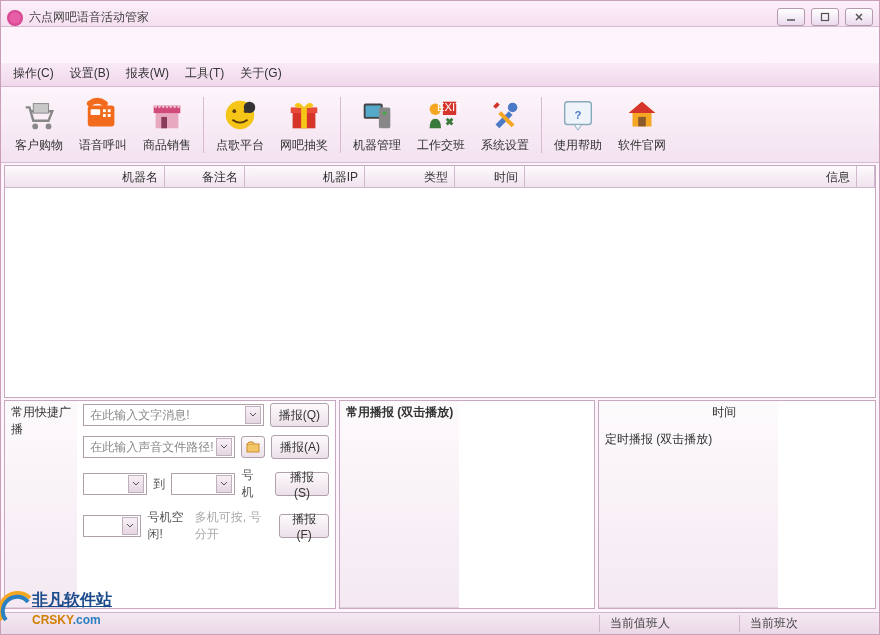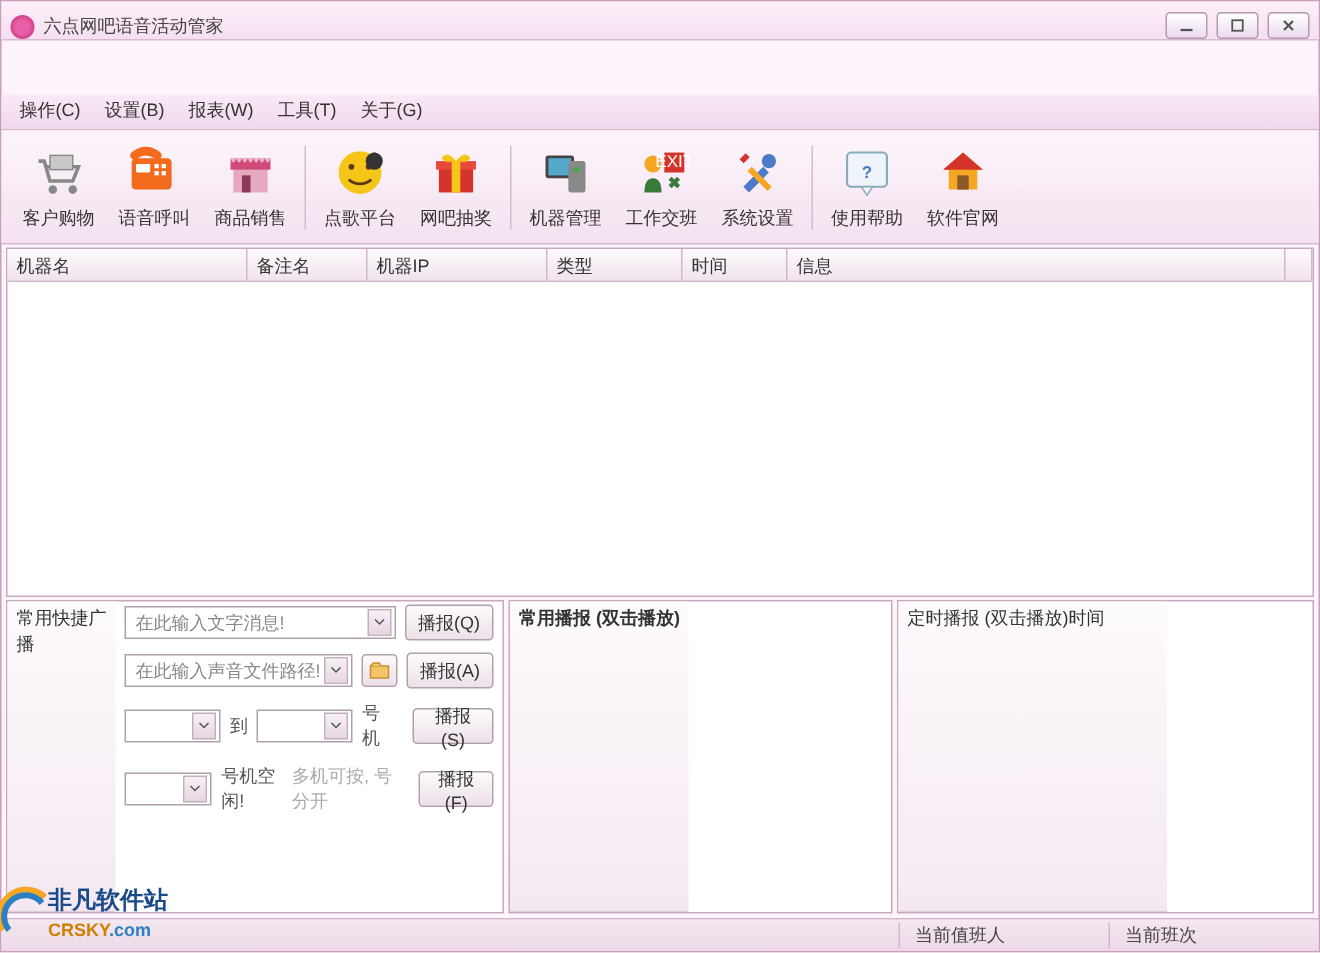--- a/index.html
+++ b/index.html
@@ -17,48 +17,48 @@
 .menu-item { padding: 2px 8px; color: #333; cursor: pointer; }
 
 .toolbar { height: 76px; background: linear-gradient(#fdf5fb,#f3e2f0); border-bottom: 1px solid #d8bad0; display: flex; align-items: center; padding: 0 6px; }
 .tool-btn { display: flex; flex-direction: column; align-items: center; justify-content: center; width: 64px; height: 68px; cursor: pointer; border-radius: 3px; }
 .tool-btn .icon-box { width: 40px; height: 40px; display: flex; align-items: center; justify-content: center; }
 .tool-btn .lbl { color: #333; margin-top: 2px; }
 .tool-sep { width: 1px; height: 56px; background: #d8bad0; margin: 0 4px; }
 
 .main-grid { flex: 1; display: flex; flex-direction: column; border: 1px solid #c8a8c0; margin: 2px 3px; background: #fff; min-height: 0; }
 .grid-header { display: flex; height: 22px; background: linear-gradient(#fdfafc,#f0e2ee); border-bottom: 1px solid #d0b8cc; }
-.grid-header .col { border-right: 1px solid #d0b8cc; padding: 3px 6px; color: #333; }
+.grid-header .col { border-right: 1px solid #d0b8cc; padding: 3px 6px; color: #333; text-align: right; }
 .grid-body { flex: 1; overflow: auto; }
 
 .bottom { height: 212px; display: flex; padding: 0 3px 3px 3px; gap: 3px; }
 .panel { border: 1px solid #c8a8c0; background: #fff; display: flex; }
 .panel .panel-title { padding: 3px 6px; border-bottom: 1px solid #e0d0dc; color: #333; background: linear-gradient(#fdfafc,#f4e9f2); }
 .p-left { width: 332px; }
 .p-mid { flex: 1; font-weight: bold; }
 .p-right { width: 278px; }
 .p-right .panel-title { display: flex; }
-.p-right .panel-title .rt-col { flex: 1; }
+.p-right .panel-title .rt-col { flex: 1; margin-top: 27px; }
 .p-right .panel-title .rt-col2 { width: 60px; text-align: left; }
 
 .form-rows { padding: 2px 6px; display: flex; flex-direction: column; gap: 8px; }
 .form-row { display: flex; align-items: center; gap: 6px; }
 .combo { height: 22px; border: 1px solid #b0a0ac; background: #fff; display: flex; align-items: center; padding: 0 2px 0 6px; color: #888; position: relative; }
 .combo .drop { width: 16px; height: 18px; background: linear-gradient(#f8f0f6,#e6d6e2); border: 1px solid #c0b0bc; display: flex; align-items: center; justify-content: center; margin-left: auto; }
 .combo .drop svg { width: 8px; height: 8px; }
 .btn { height: 24px; padding: 0 8px; border: 1px solid #b0a0ac; background: linear-gradient(#fdfafc,#ece0e9); border-radius: 3px; cursor: pointer; color: #333; display: flex; align-items: center; }
 .icon-btn { width: 24px; height: 22px; border: 1px solid #b0a0ac; background: linear-gradient(#fdfafc,#ece0e9); border-radius: 3px; display: flex; align-items: center; justify-content: center; cursor: pointer; }
 .static-txt { color: #555; }
 
 .statusbar { height: 22px; background: linear-gradient(#f4e8f1,#ecd8e7); border-top: 1px solid #d0b8cc; display: flex; align-items: center; }
 .statusbar .spacer { flex: 1; }
 .statusbar .st-item { padding: 0 10px; border-left: 1px solid #d0b8cc; color: #444; width: 140px; }
 
 .watermark { position: absolute; left: 2px; bottom: 8px; pointer-events: none; }
-.watermark .wm-top { font-size: 16px; font-weight: bold; color: #1a4a8a; }
+.watermark .wm-top { font-size: 16px; font-weight: bold; color: #1a4a8a; text-decoration: underline; }
 .watermark .wm-bot { font-size: 14px; font-weight: bold; }
 .watermark .wm-bot .c1 { color: #d08000; }
 .watermark .wm-bot .c2 { color: #2a80c0; }
 .watermark .arc { position: absolute; left: -6px; top: -4px; width: 40px; height: 40px; }
 </style>
 </head>
 <body>
 
 <div class="window">
 

